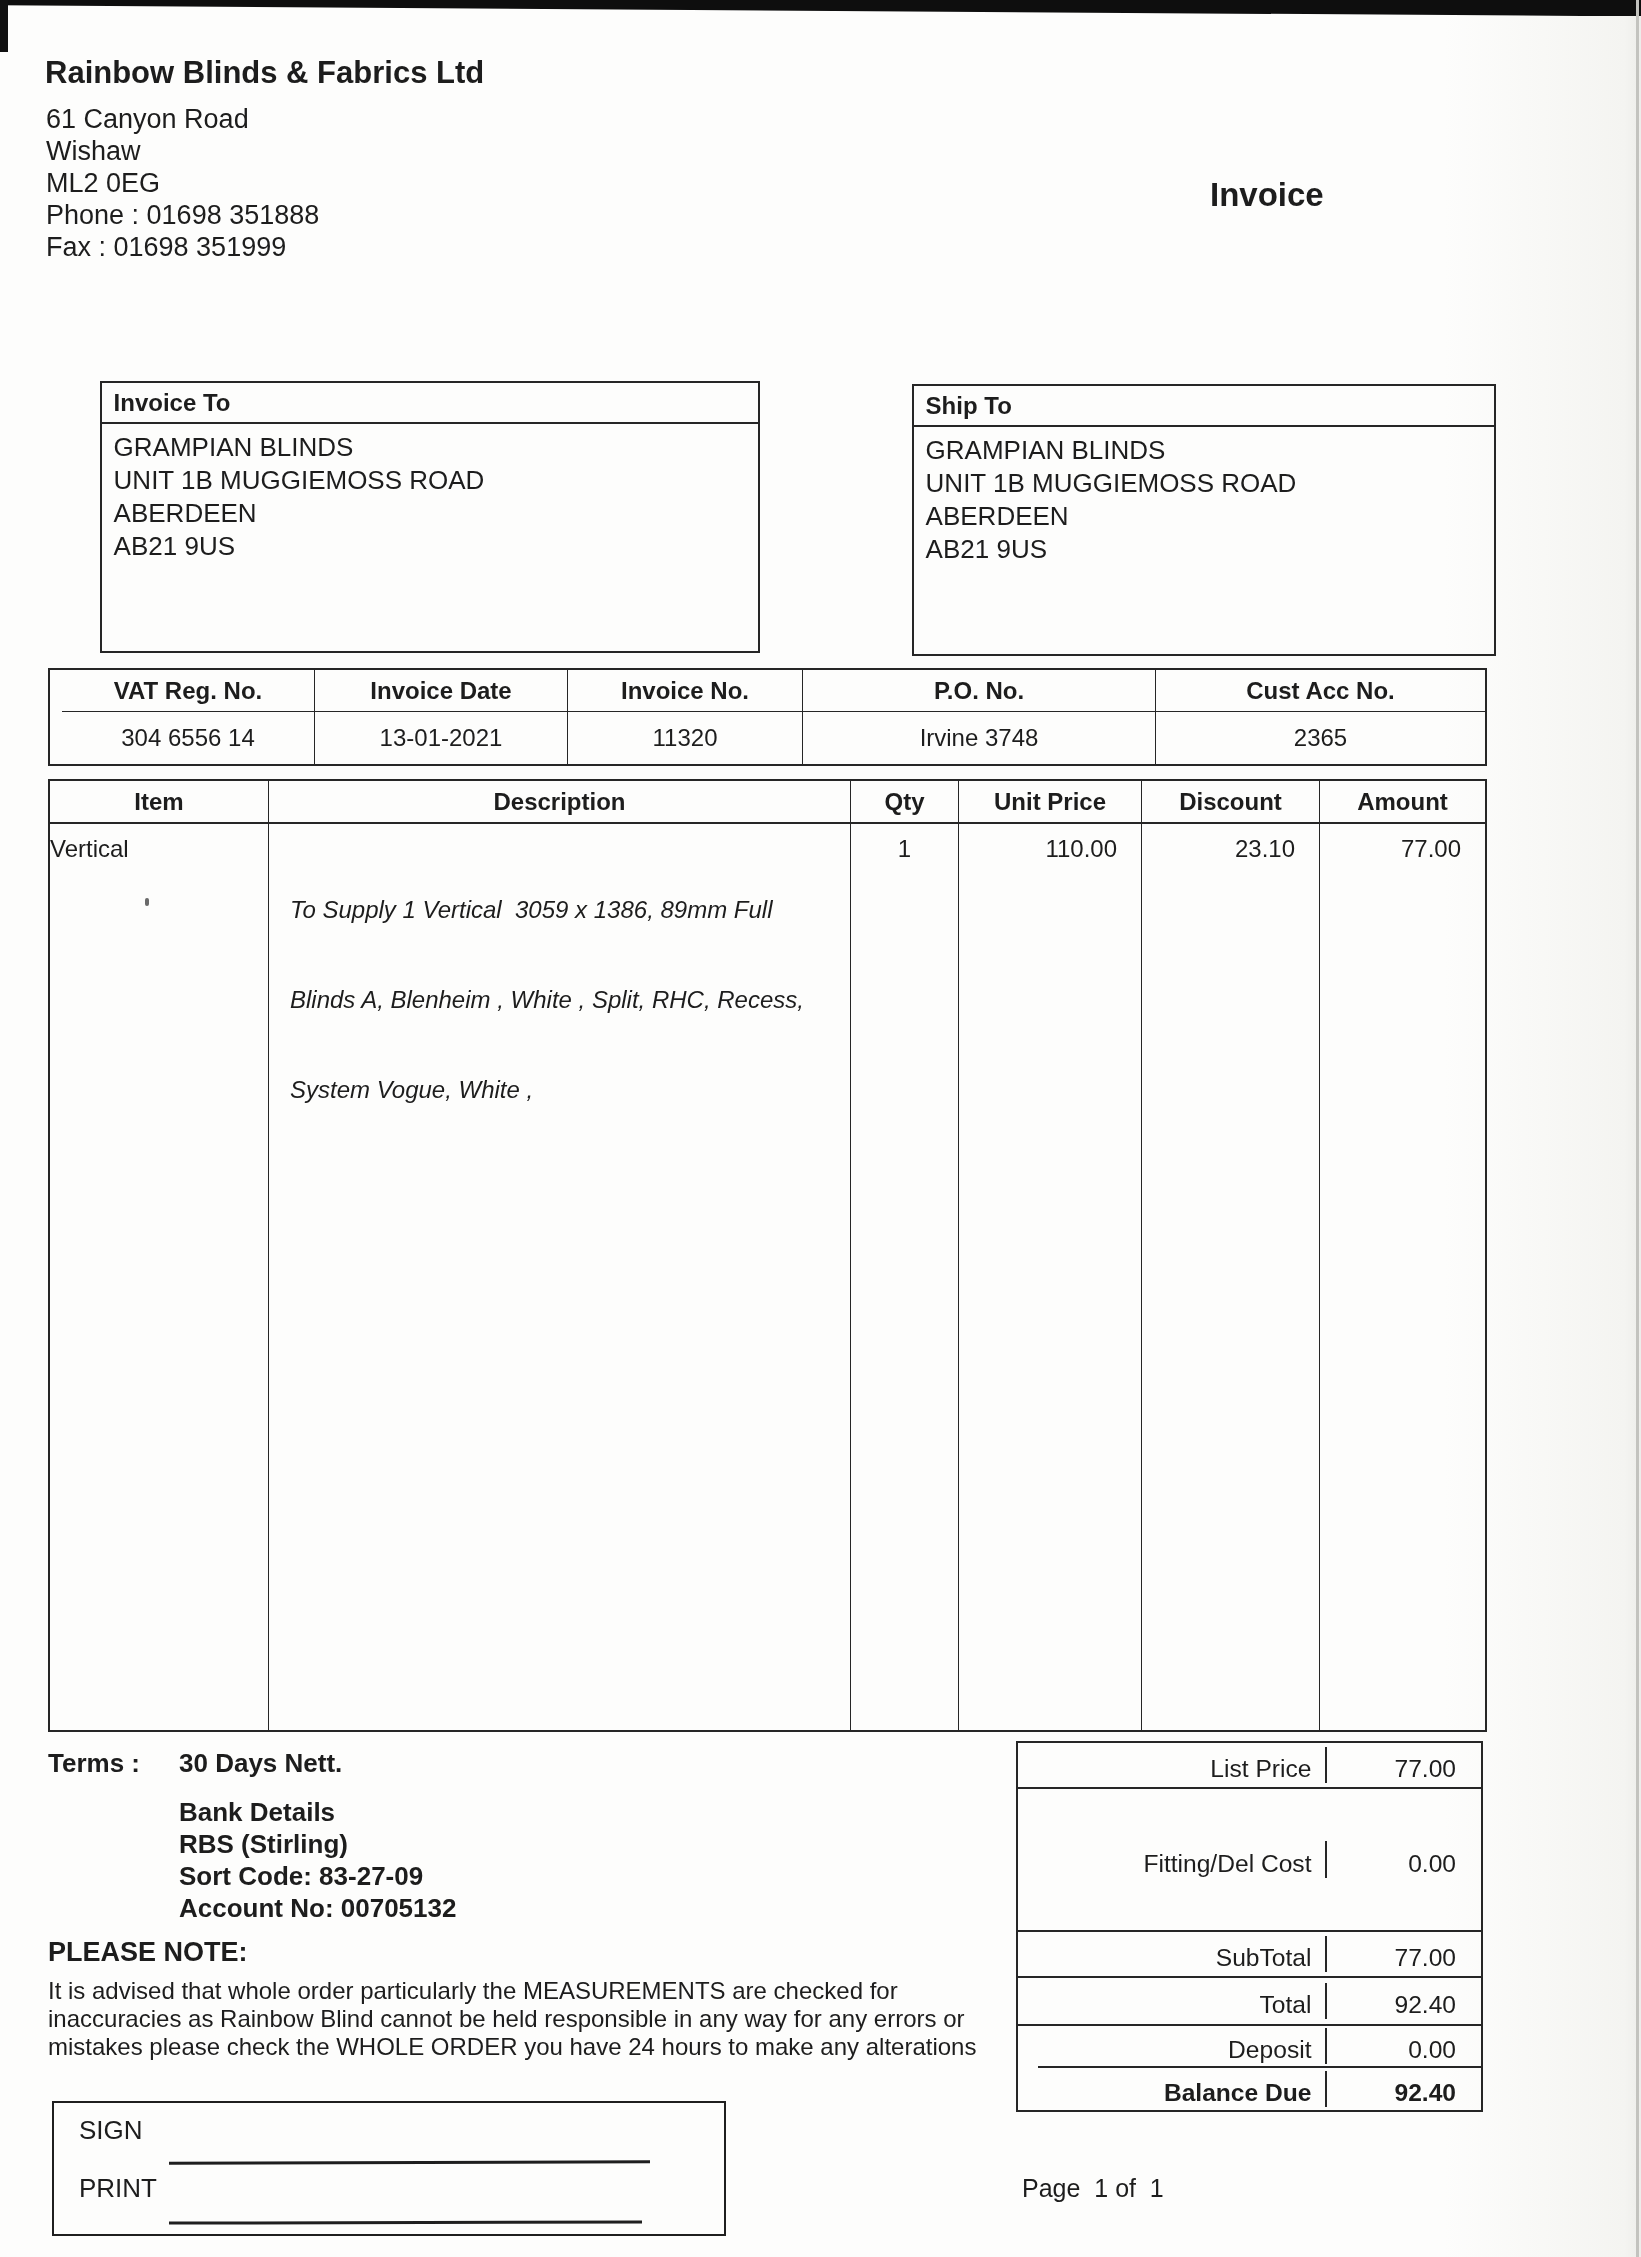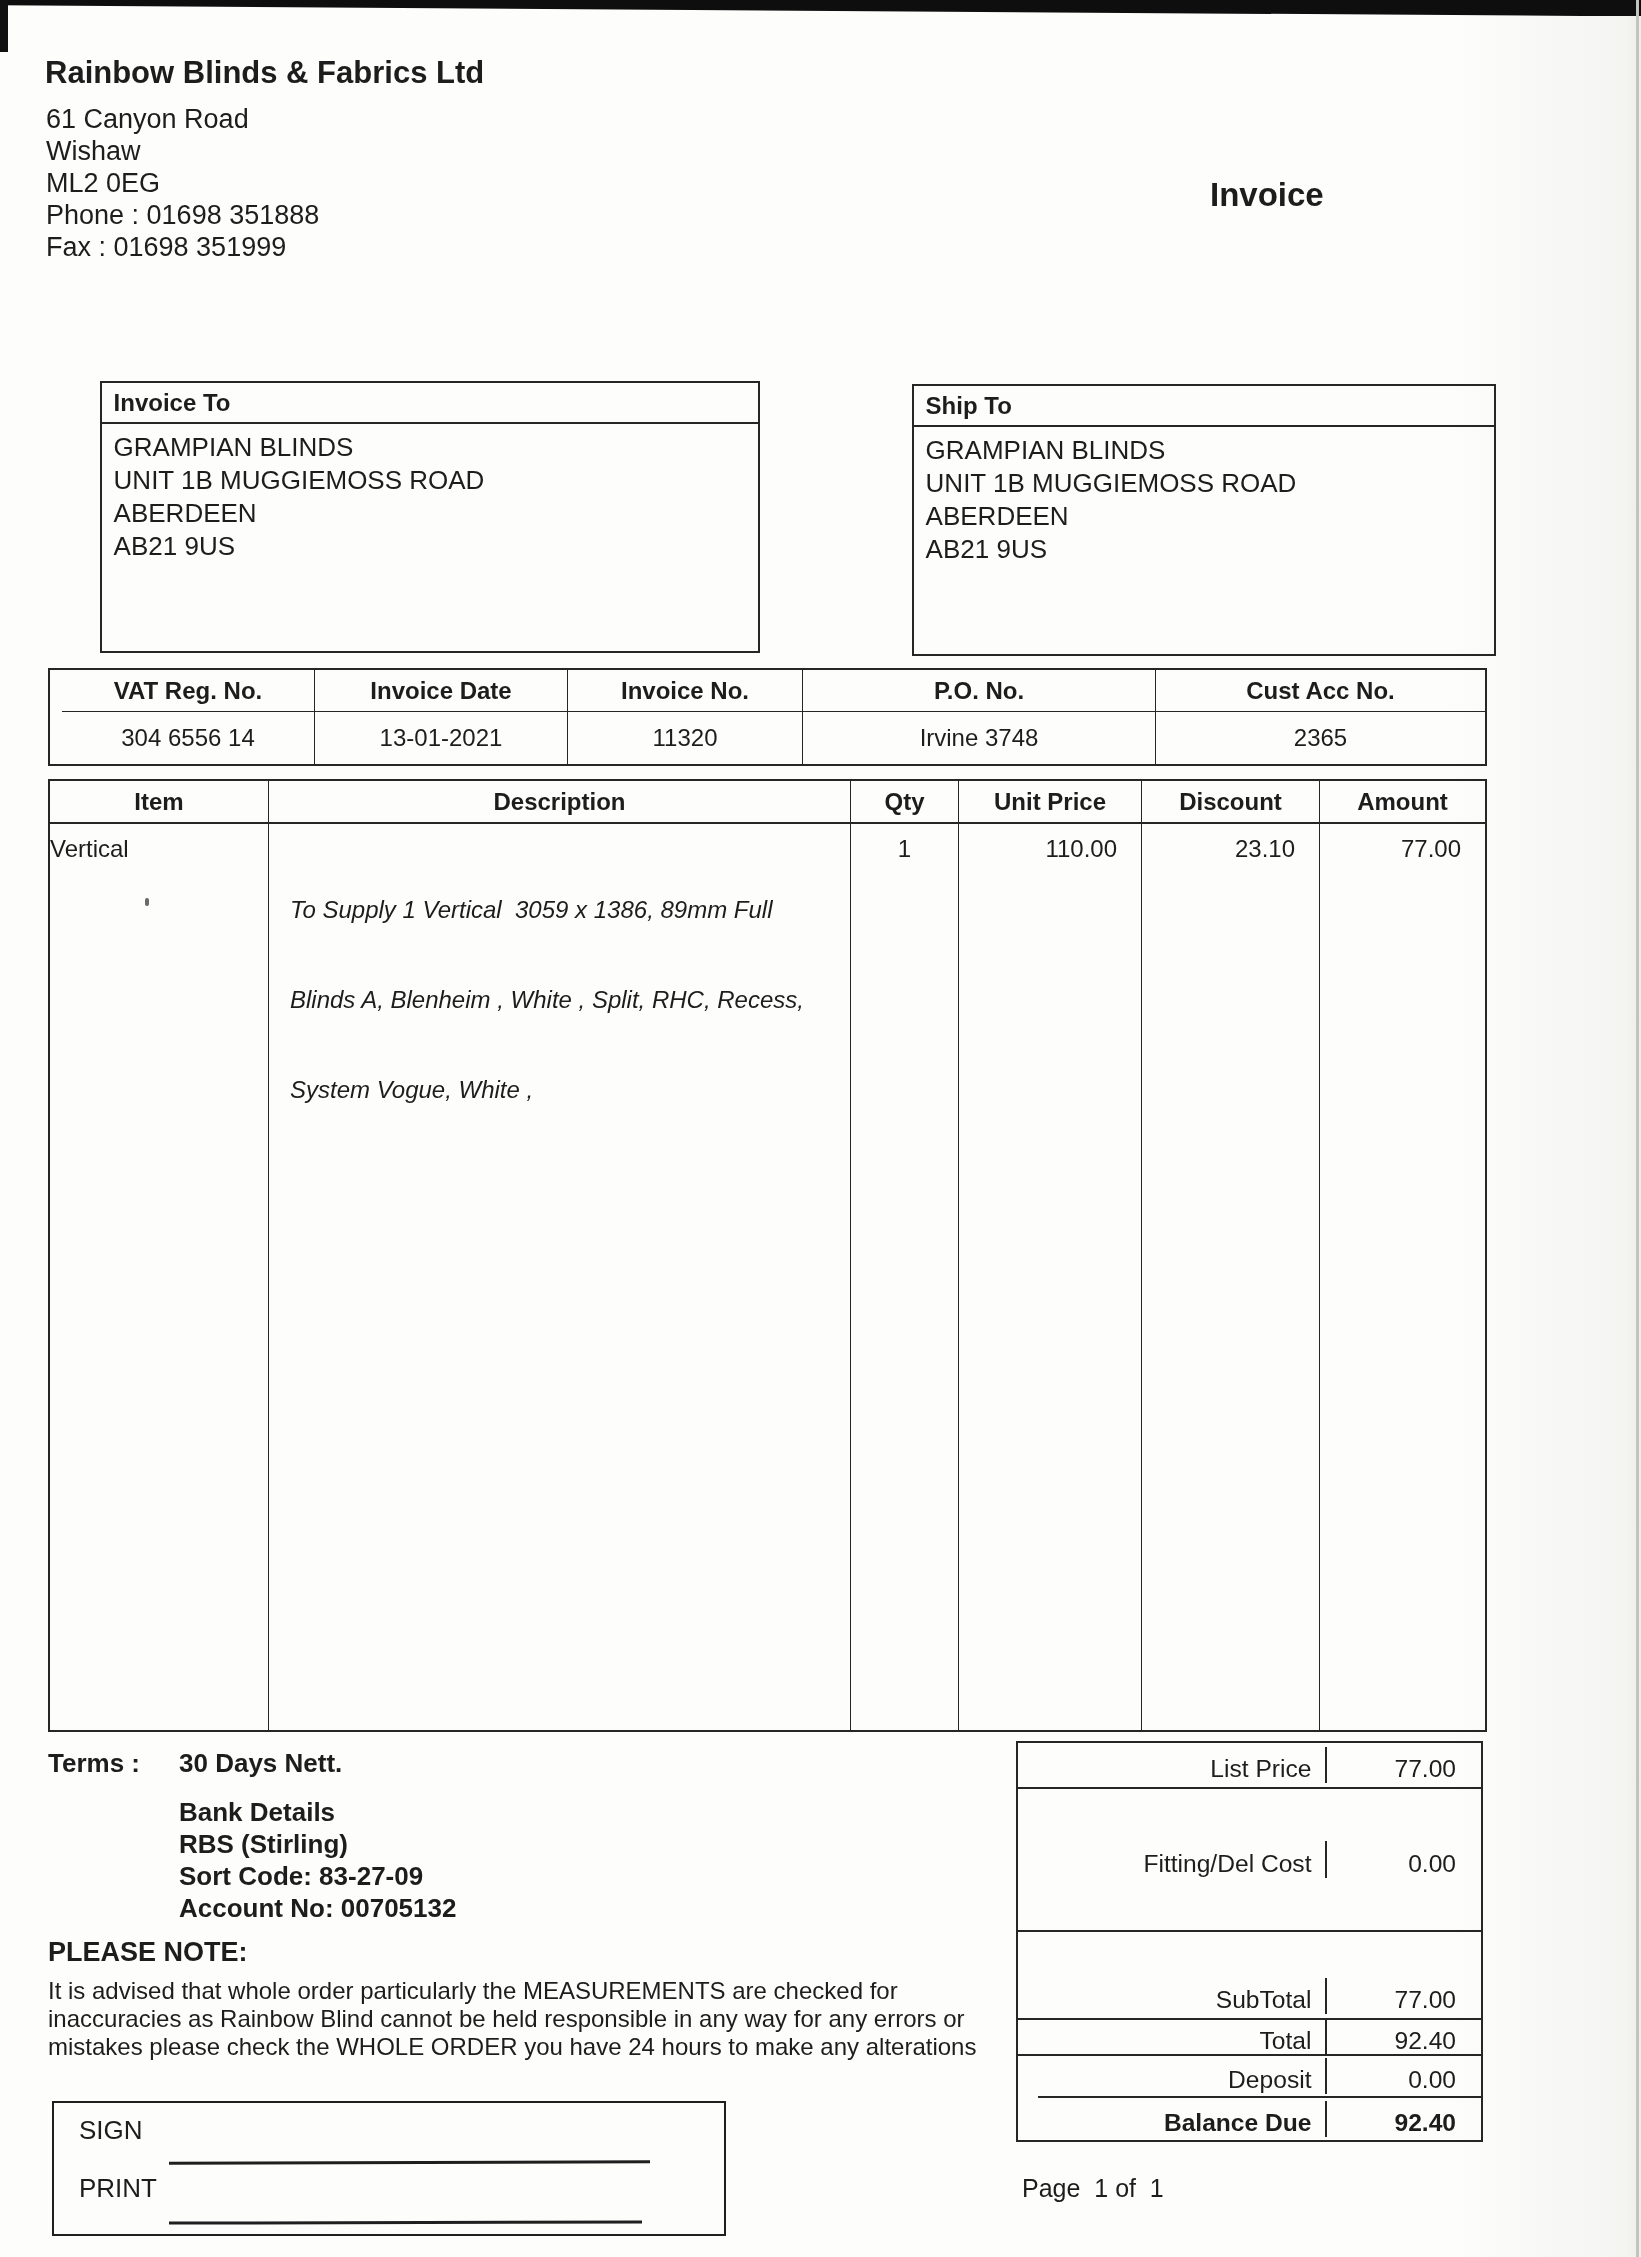--- a/index.html
+++ b/index.html
@@ -51,22 +51,22 @@
   .bank{left:179px;top:1796px;font-size:26px;font-weight:bold;line-height:32px;}
   .note-head{left:48px;top:1937px;font-size:27px;font-weight:bold;}
   .note-body{left:48px;top:1977px;width:929px;font-size:24px;line-height:28px;}
   
   .totals{left:1016px;top:1741px;width:467px;box-sizing:border-box;border:2.9px solid #262626;}
   .totals .trow{display:flex;border-bottom:2.9px solid #262626;box-sizing:border-box;align-items:center;}
   .totals .trow:last-child{border-bottom:none;}
   .totals .tlabel{flex:1;box-sizing:border-box;border-right:2.9px solid #262626;text-align:right;
     padding:8.7px 13.5px 0 0;font-size:24.6px;}
   .totals .tvalue{width:154px;box-sizing:border-box;text-align:right;padding:8.7px 25px 0 0;font-size:24.6px;}
-  .h-listprice{height:46px;}.h-fitting{height:143px;}.h-subtotal{height:46px;margin-top:42px;}
-  .h-vat{height:46px;}.h-total{height:36px;}.h-deposit{height:42px;margin-left:20px;}.h-balance{height:42px;}
+  .h-listprice{height:46px;}.h-fitting{height:143px;}.h-subtotal{height:46px;}
+  .h-vat{height:46px;}.h-total{height:48px;}.h-deposit{height:42px;margin-left:20px;}.h-balance{height:42px;}
   .totals .bold .tlabel,.totals .bold .tvalue{font-weight:bold;}
   
   .signbox{left:52px;top:2101px;width:674px;height:135px;box-sizing:border-box;border:2.9px solid #1f1f1f;}
   .sign-label{position:absolute;left:25px;top:11.6px;font-size:26px;}
   .print-label{position:absolute;left:25px;top:70px;font-size:26px;}
   .sign-line{position:absolute;left:115px;top:58px;width:481px;height:2.9px;background:#1f1f1f;transform:rotate(-0.15deg);}
   .print-line{position:absolute;left:115px;top:118px;width:473px;height:2.9px;background:#1f1f1f;transform:rotate(-0.15deg);}
   
   .page-num{left:1022px;top:2174px;font-size:25px;white-space:pre;}
   .speck1{left:145px;top:898px;width:3.9px;height:7.7px;background:#6a6a6a;border-radius:1.9px;}

